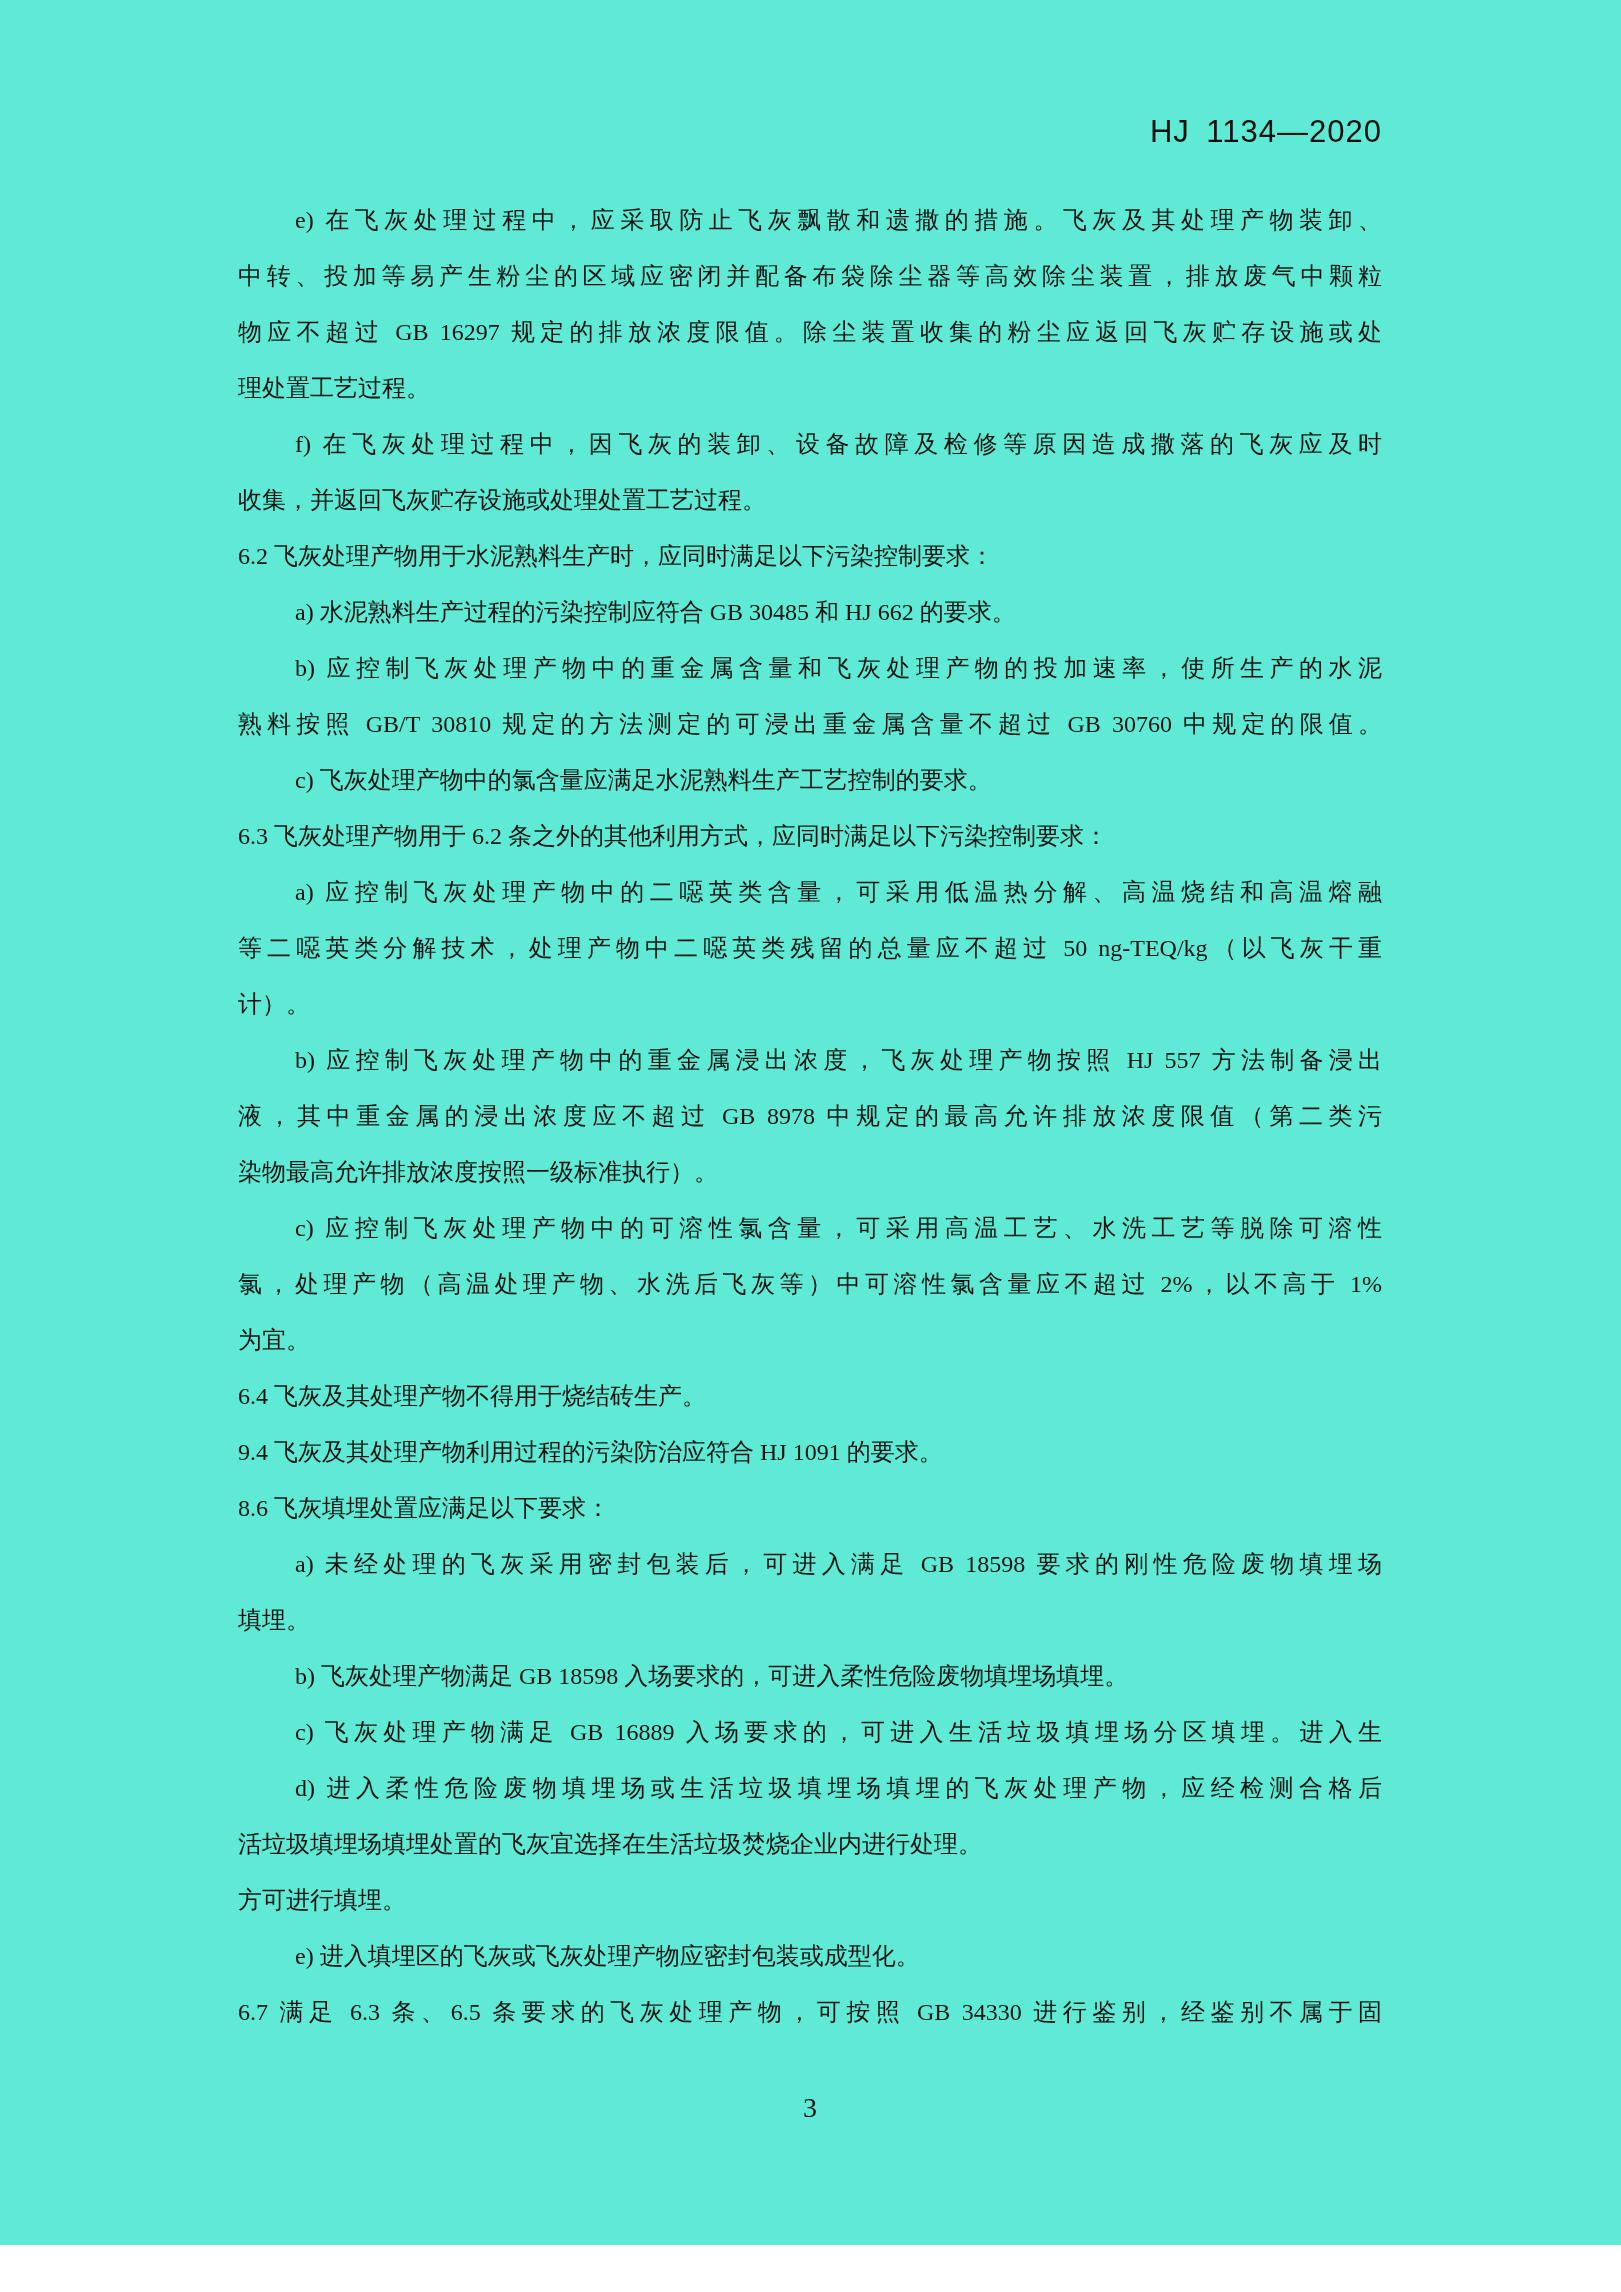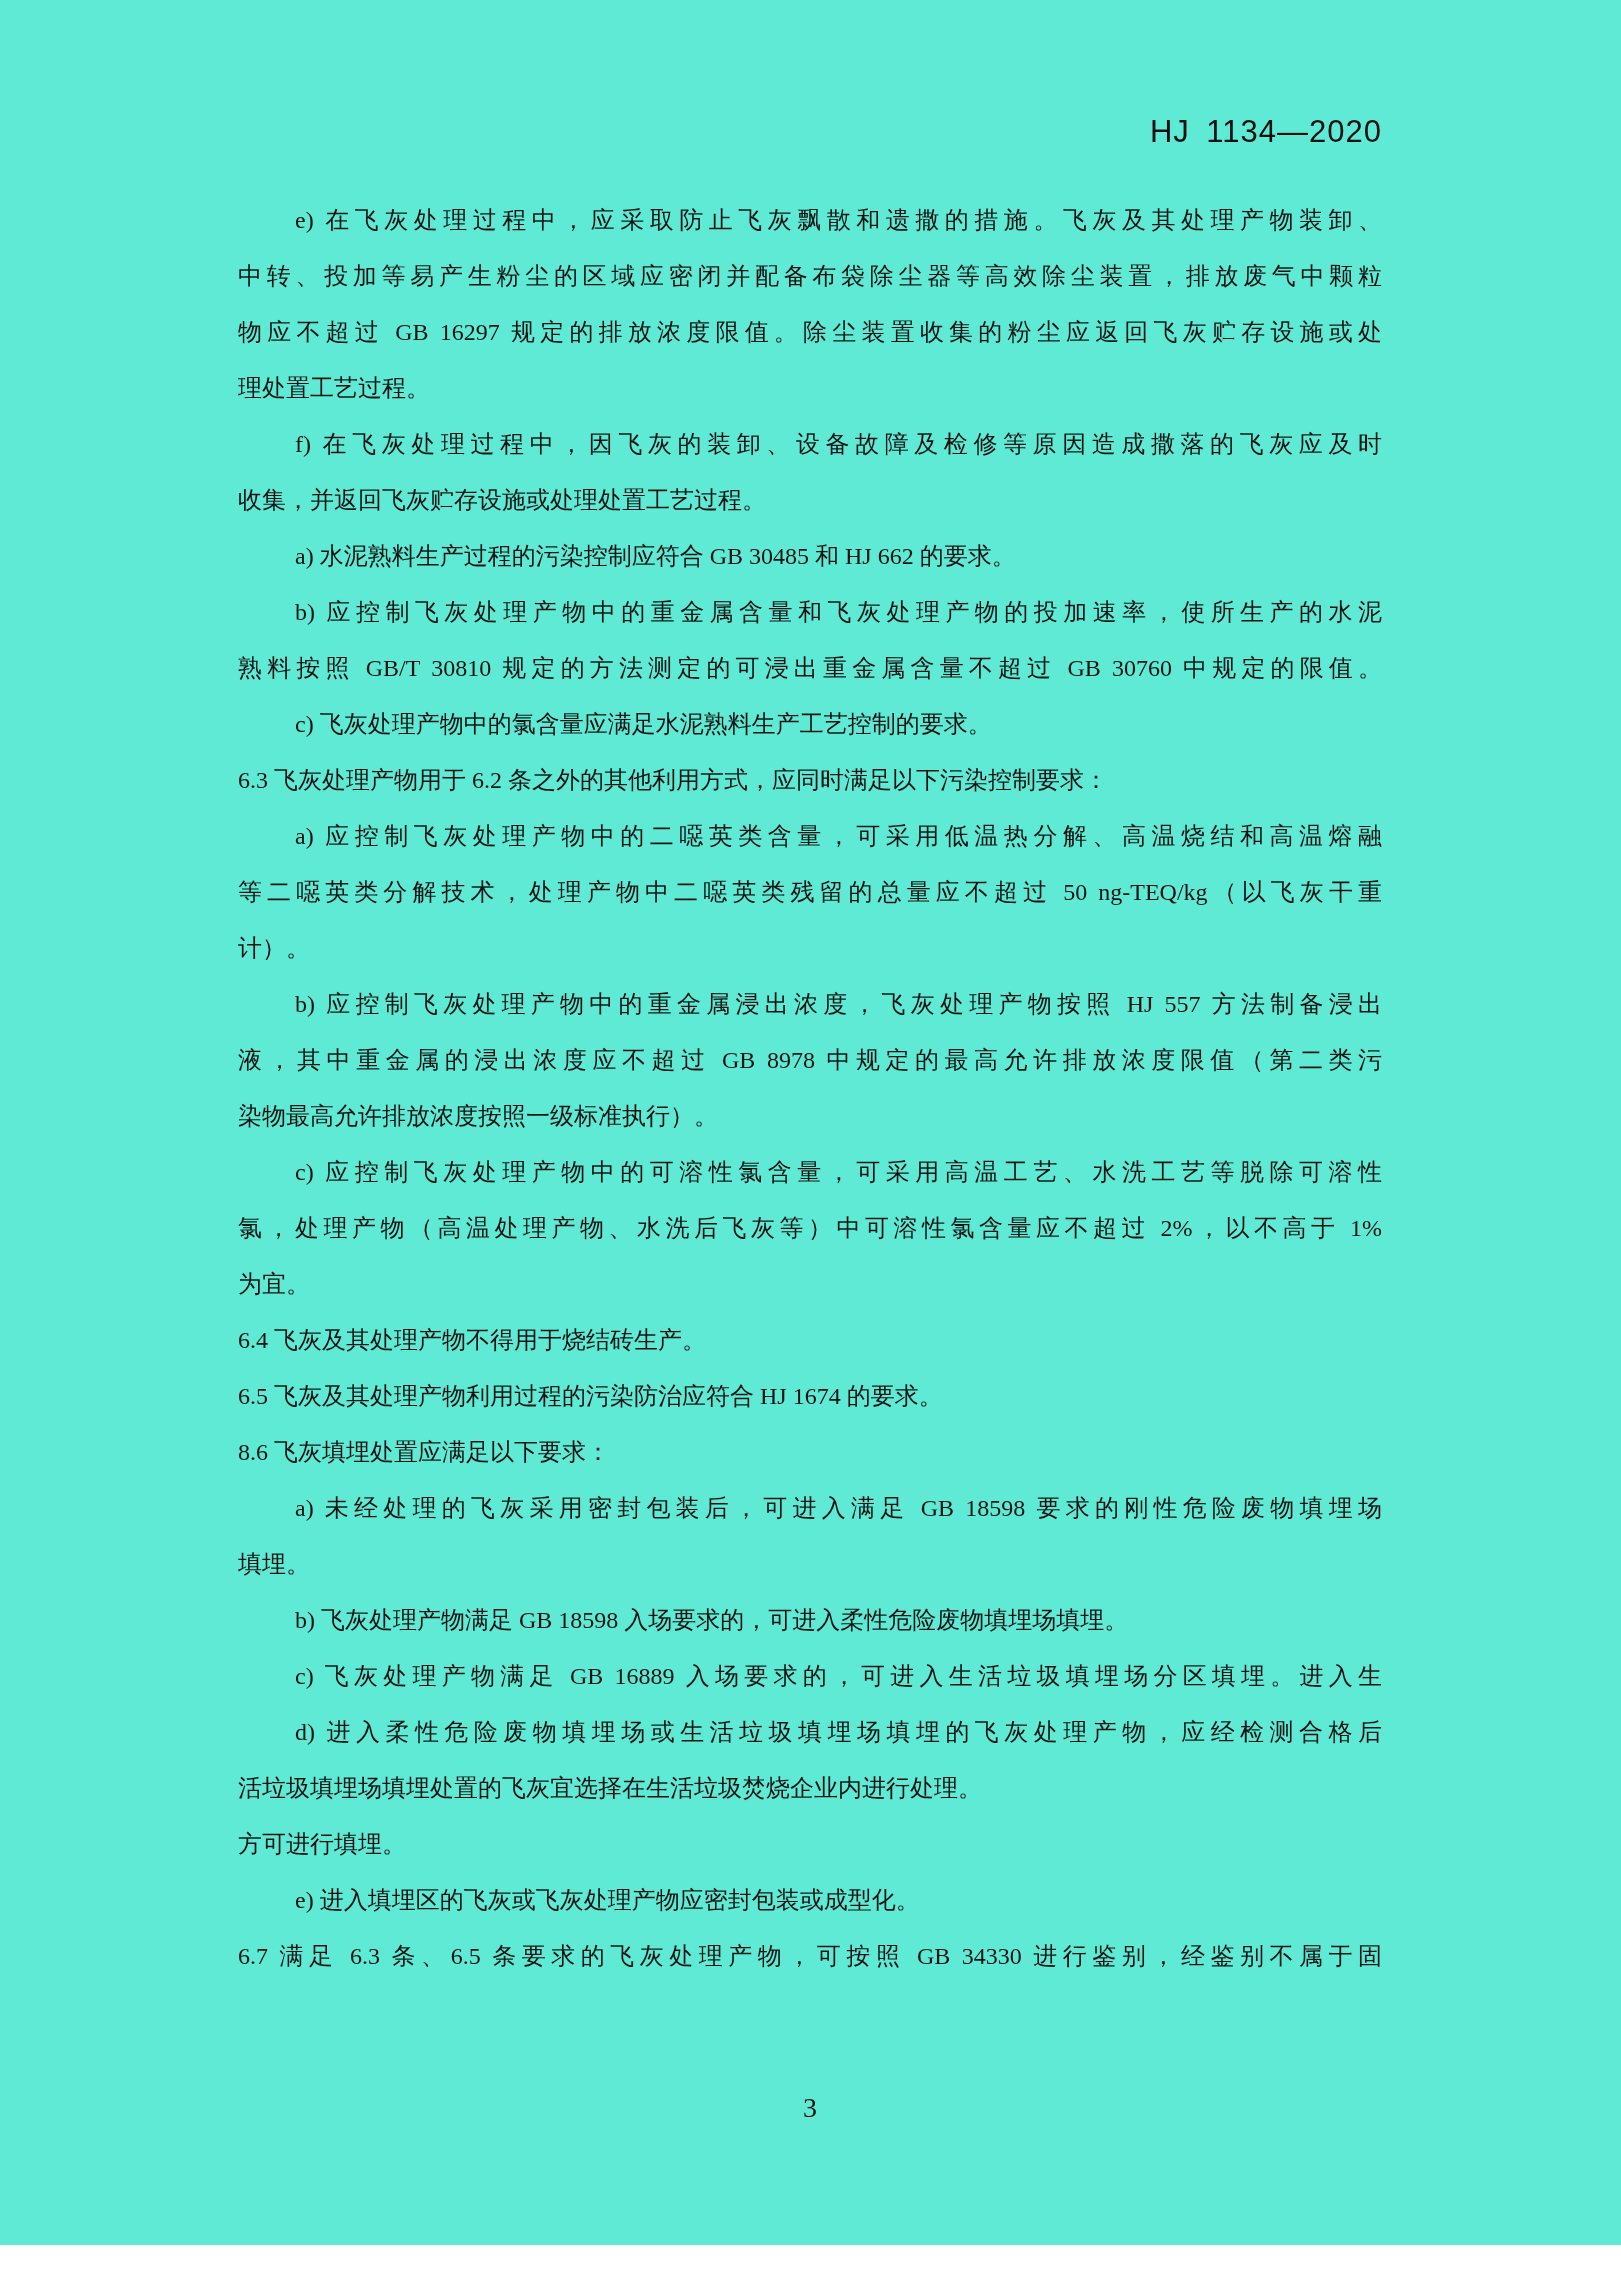--- a/index.html
+++ b/index.html
@@ -56,36 +56,37 @@
 
   <div class="header">HJ 1134—2020</div>
 
   <div class="content">
     <div class="line indent justify">e) 在飞灰处理过程中，应采取防止飞灰飘散和遗撒的措施。飞灰及其处理产物装卸、</div>
     <div class="line justify">中转、投加等易产生粉尘的区域应密闭并配备布袋除尘器等高效除尘装置，排放废气中颗粒</div>
     <div class="line justify">物应不超过 GB 16297 规定的排放浓度限值。除尘装置收集的粉尘应返回飞灰贮存设施或处</div>
     <div class="line">理处置工艺过程。</div>
     <div class="line indent justify">f) 在飞灰处理过程中，因飞灰的装卸、设备故障及检修等原因造成撒落的飞灰应及时</div>
     <div class="line">收集，并返回飞灰贮存设施或处理处置工艺过程。</div>
+    <div class="line">6.2 飞灰处理产物用于水泥熟料生产时，应同时满足以下污染控制要求：</div>
     <div class="line indent">a) 水泥熟料生产过程的污染控制应符合 GB 30485 和 HJ 662 的要求。</div>
     <div class="line indent justify">b) 应控制飞灰处理产物中的重金属含量和飞灰处理产物的投加速率，使所生产的水泥</div>
     <div class="line justify">熟料按照 GB/T 30810 规定的方法测定的可浸出重金属含量不超过 GB 30760 中规定的限值。</div>
     <div class="line indent">c) 飞灰处理产物中的氯含量应满足水泥熟料生产工艺控制的要求。</div>
     <div class="line">6.3 飞灰处理产物用于 6.2 条之外的其他利用方式，应同时满足以下污染控制要求：</div>
     <div class="line indent justify">a) 应控制飞灰处理产物中的二噁英类含量，可采用低温热分解、高温烧结和高温熔融</div>
     <div class="line justify">等二噁英类分解技术，处理产物中二噁英类残留的总量应不超过 50 ng-TEQ/kg（以飞灰干重</div>
     <div class="line">计）。</div>
     <div class="line indent justify">b) 应控制飞灰处理产物中的重金属浸出浓度，飞灰处理产物按照 HJ 557 方法制备浸出</div>
     <div class="line justify">液，其中重金属的浸出浓度应不超过 GB 8978 中规定的最高允许排放浓度限值（第二类污</div>
     <div class="line">染物最高允许排放浓度按照一级标准执行）。</div>
     <div class="line indent justify">c) 应控制飞灰处理产物中的可溶性氯含量，可采用高温工艺、水洗工艺等脱除可溶性</div>
     <div class="line justify">氯，处理产物（高温处理产物、水洗后飞灰等）中可溶性氯含量应不超过 2%，以不高于 1%</div>
     <div class="line">为宜。</div>
     <div class="line">6.4 飞灰及其处理产物不得用于烧结砖生产。</div>
-    <div class="line">6.5 飞灰及其处理产物利用过程的污染防治应符合 HJ 1674 的要求。</div>
+    <div class="line">9.4 飞灰及其处理产物利用过程的污染防治应符合 HJ 1091 的要求。</div>
     <div class="line">8.6 飞灰填埋处置应满足以下要求：</div>
     <div class="line indent justify">a) 未经处理的飞灰采用密封包装后，可进入满足 GB 18598 要求的刚性危险废物填埋场</div>
     <div class="line">填埋。</div>
     <div class="line indent">b) 飞灰处理产物满足 GB 18598 入场要求的，可进入柔性危险废物填埋场填埋。</div>
     <div class="line indent justify">c) 飞灰处理产物满足 GB 16889 入场要求的，可进入生活垃圾填埋场分区填埋。进入生</div>
     <div class="line indent justify">d) 进入柔性危险废物填埋场或生活垃圾填埋场填埋的飞灰处理产物，应经检测合格后</div>
     <div class="line">活垃圾填埋场填埋处置的飞灰宜选择在生活垃圾焚烧企业内进行处理。</div>
     <div class="line">方可进行填埋。</div>
     <div class="line indent">e) 进入填埋区的飞灰或飞灰处理产物应密封包装或成型化。</div>
     <div class="line justify">6.7 满足 6.3 条、6.5 条要求的飞灰处理产物，可按照 GB 34330 进行鉴别，经鉴别不属于固</div>

